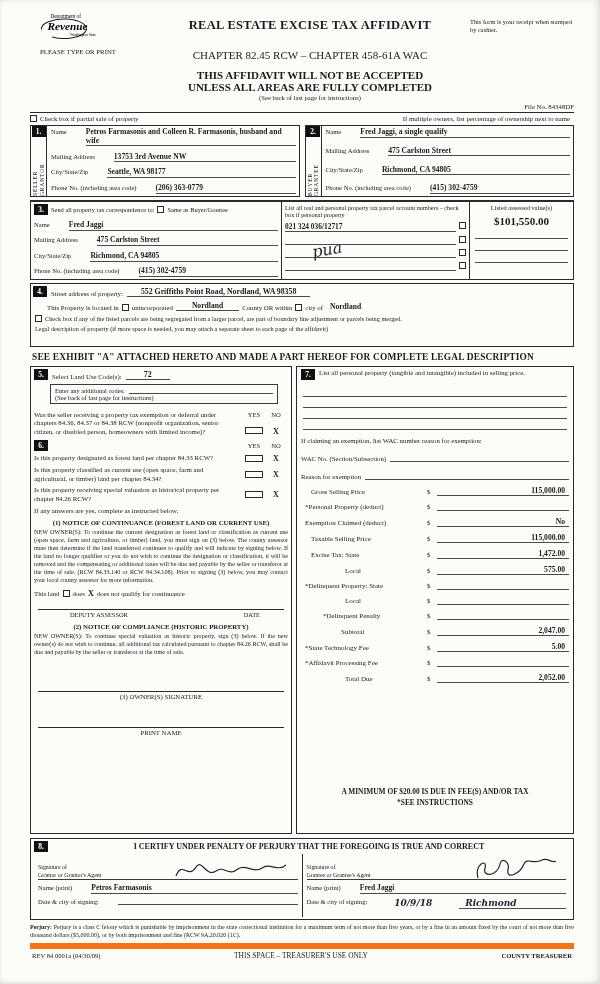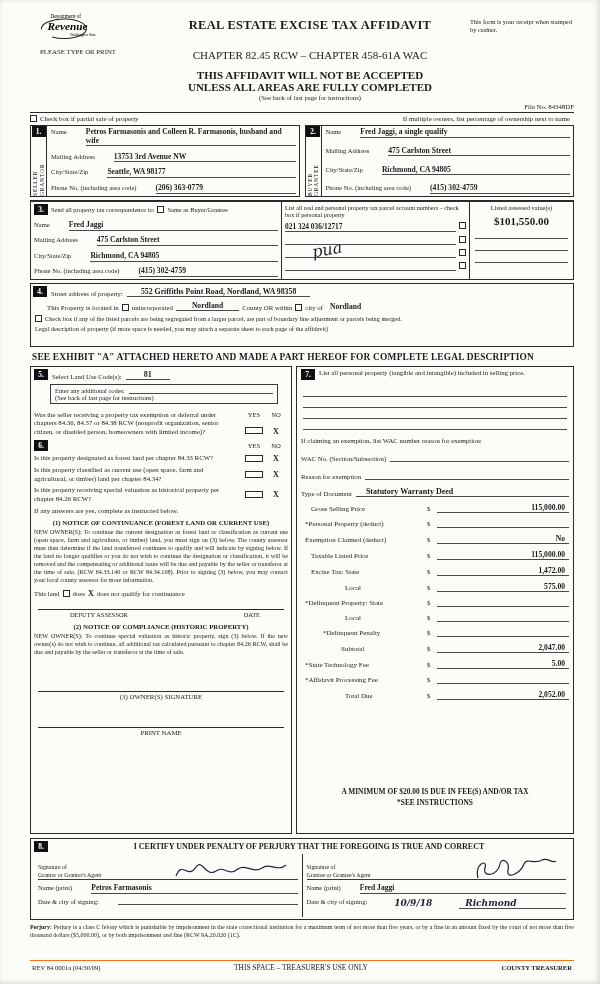--- a/index.html
+++ b/index.html
@@ -120,21 +120,21 @@
   .half { flex:1; padding:0 4px; display:flex; flex-direction:column; }
   .half.right { border-left:1px solid #2a2a2a; }
   .sigrow { position:relative; border-bottom:1px solid #3a3a3a; height:26px; display:flex; align-items:flex-end; }
   .siglabel { font-size:5.9px; line-height:1.25; }
   .sig-svg { position:absolute; right:6px; bottom:-3px; }
   .half .frow { margin-top:4px; }
   .handdate { font-size:9px; padding:0 8px; }
   .handcity { font-size:9px; padding:0 6px; }
 
   .perjury { margin-top:4px; font-size:6px; line-height:1.3; text-align:justify; }
-  .footer { border-top:1px solid #f97316; margin-top:20px; padding:2px 2px 0; display:flex; align-items:center; font-size:6.6px; }
+  .footer { border-top:6px solid #f97316; margin-top:3px; padding:2px 2px 0; display:flex; align-items:center; font-size:6.6px; }
   .footer .mid { flex:1; text-align:center; font-size:7.4px; }
   .stamp { position:absolute; left:28px; bottom:12px; font-family:"DejaVu Sans Mono",monospace; font-size:9.5px; letter-spacing:.6px; color:#2e2e2e; }
 </style>
 </head>
 <body>
 
 <div class="page">
   <div class="inner">
 
     <div class="hdr-top">
@@ -302,21 +302,21 @@
     </div>
 
     <div class="exhibit">SEE EXHIBIT "A" ATTACHED HERETO AND MADE A PART HEREOF FOR COMPLETE LEGAL DESCRIPTION</div>
 
     <div class="cols">
 
       <div class="colL">
         <div class="s5head">
           <span class="num-badge">5.</span>
           <span>Select Land Use Code(s):</span>
-          <span class="code">81</span>
+          <span class="code">72</span>
         </div>
         <div class="codes-box">
           <div class="cl">
             <span>Enter any additional codes:</span>
             <span class="uline"></span>
           </div>
           <div>(See back of last page for instructions)</div>
         </div>
         <div class="qrow">
           <div class="qtext">Was the seller receiving a property tax exemption or deferral under chapters 84.36, 84.37 or 84.38 RCW (nonprofit organization, senior citizen, or disabled person, homeowners with limited income)?</div>
@@ -394,45 +394,41 @@
         <div class="bline"></div>
         <div class="note">If claiming an exemption, list WAC number reason for exemption:</div>
         <div class="wrow">
           <span>WAC No. (Section/Subsection)</span>
           <span class="uline"></span>
         </div>
         <div class="wrow">
           <span>Reason for exemption</span>
           <span class="uline"></span>
         </div>
-        <div class="drow">
-          <span>Type of Document</span>
-          <span class="dval">Statutory Warranty Deed</span>
-        </div>
 
         <div class="mrow">
           <span class="i1">Gross Selling Price</span>
             <span class="mspace"></span>
           <span class="mdollar">$</span>
           <span class="mval">115,000.00</span>
         </div>
         <div class="mrow">
           <span class="i0">*Personal Property (deduct)</span>
             <span class="mspace"></span>
           <span class="mdollar">$</span>
           <span class="mval"></span>
         </div>
         <div class="mrow">
           <span class="i0">Exemption Claimed (deduct)</span>
             <span class="mspace"></span>
           <span class="mdollar">$</span>
           <span class="mval">No</span>
         </div>
         <div class="mrow">
-          <span class="i1">Taxable Listed Price</span>
+          <span class="i1">Taxable Selling Price</span>
             <span class="mspace"></span>
           <span class="mdollar">$</span>
           <span class="mval">115,000.00</span>
         </div>
         <div class="mrow">
           <span class="i1">Excise Tax: State</span>
             <span class="mspace"></span>
           <span class="mdollar">$</span>
           <span class="mval">1,472.00</span>
         </div>

